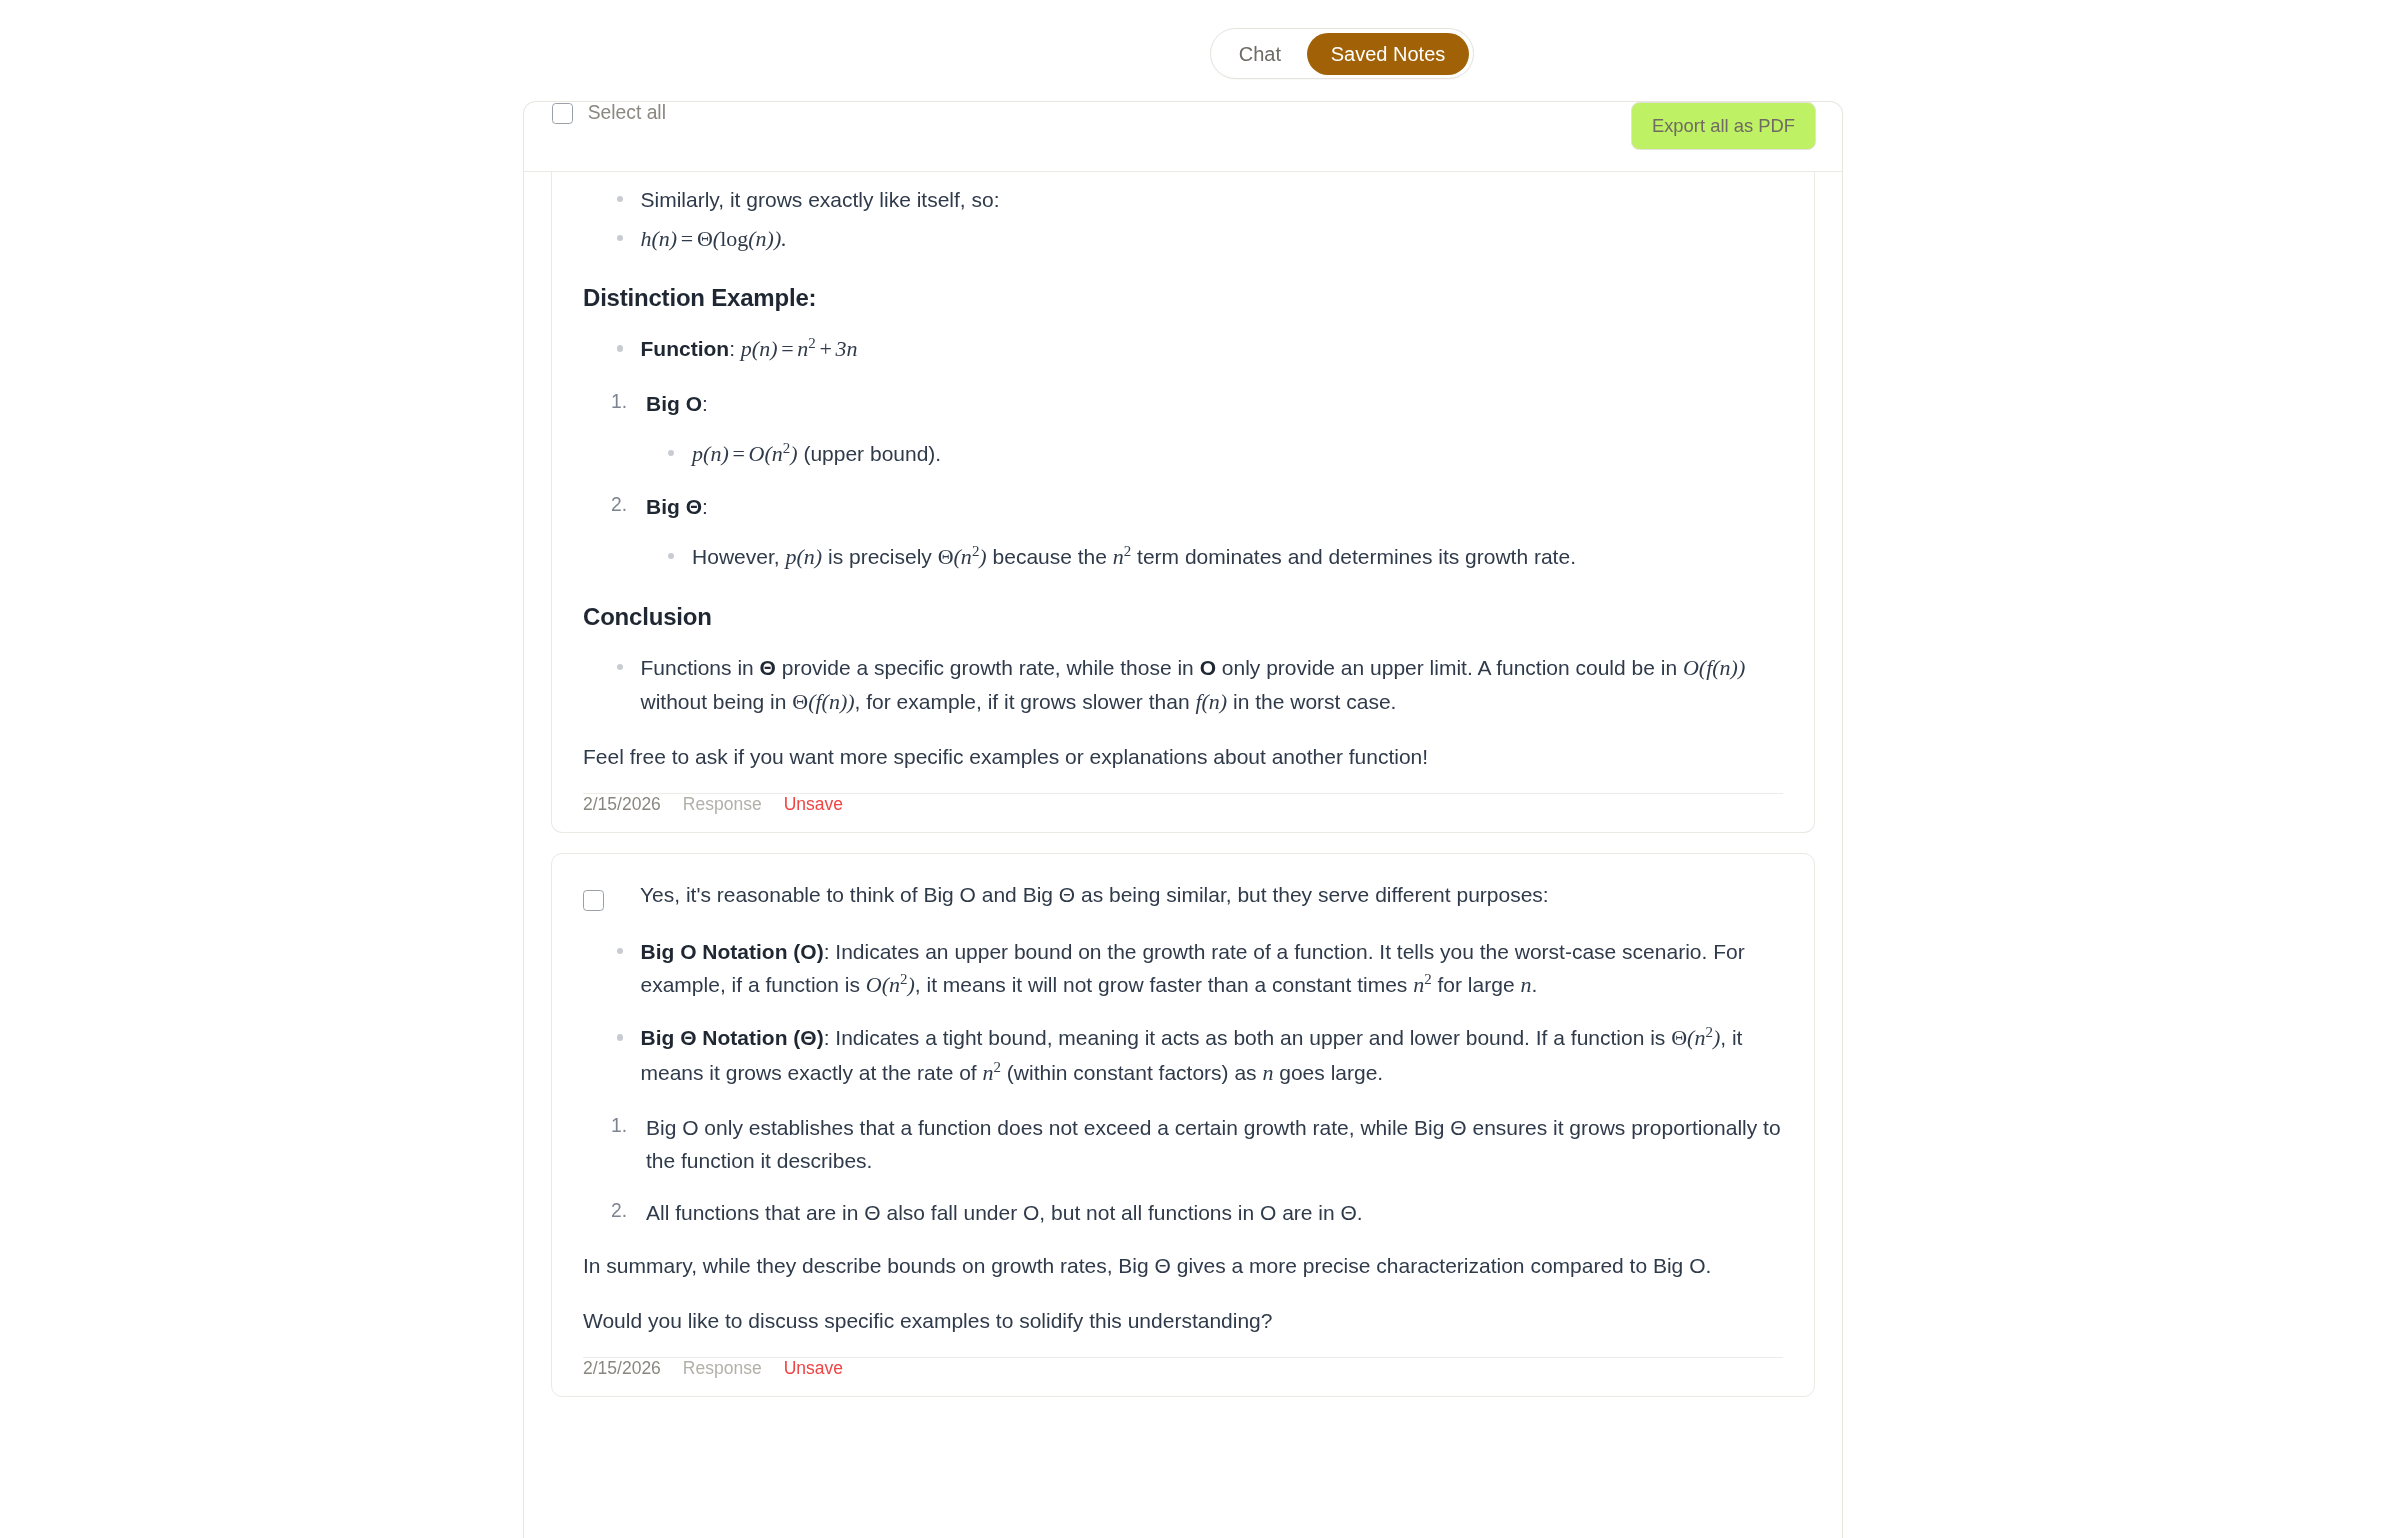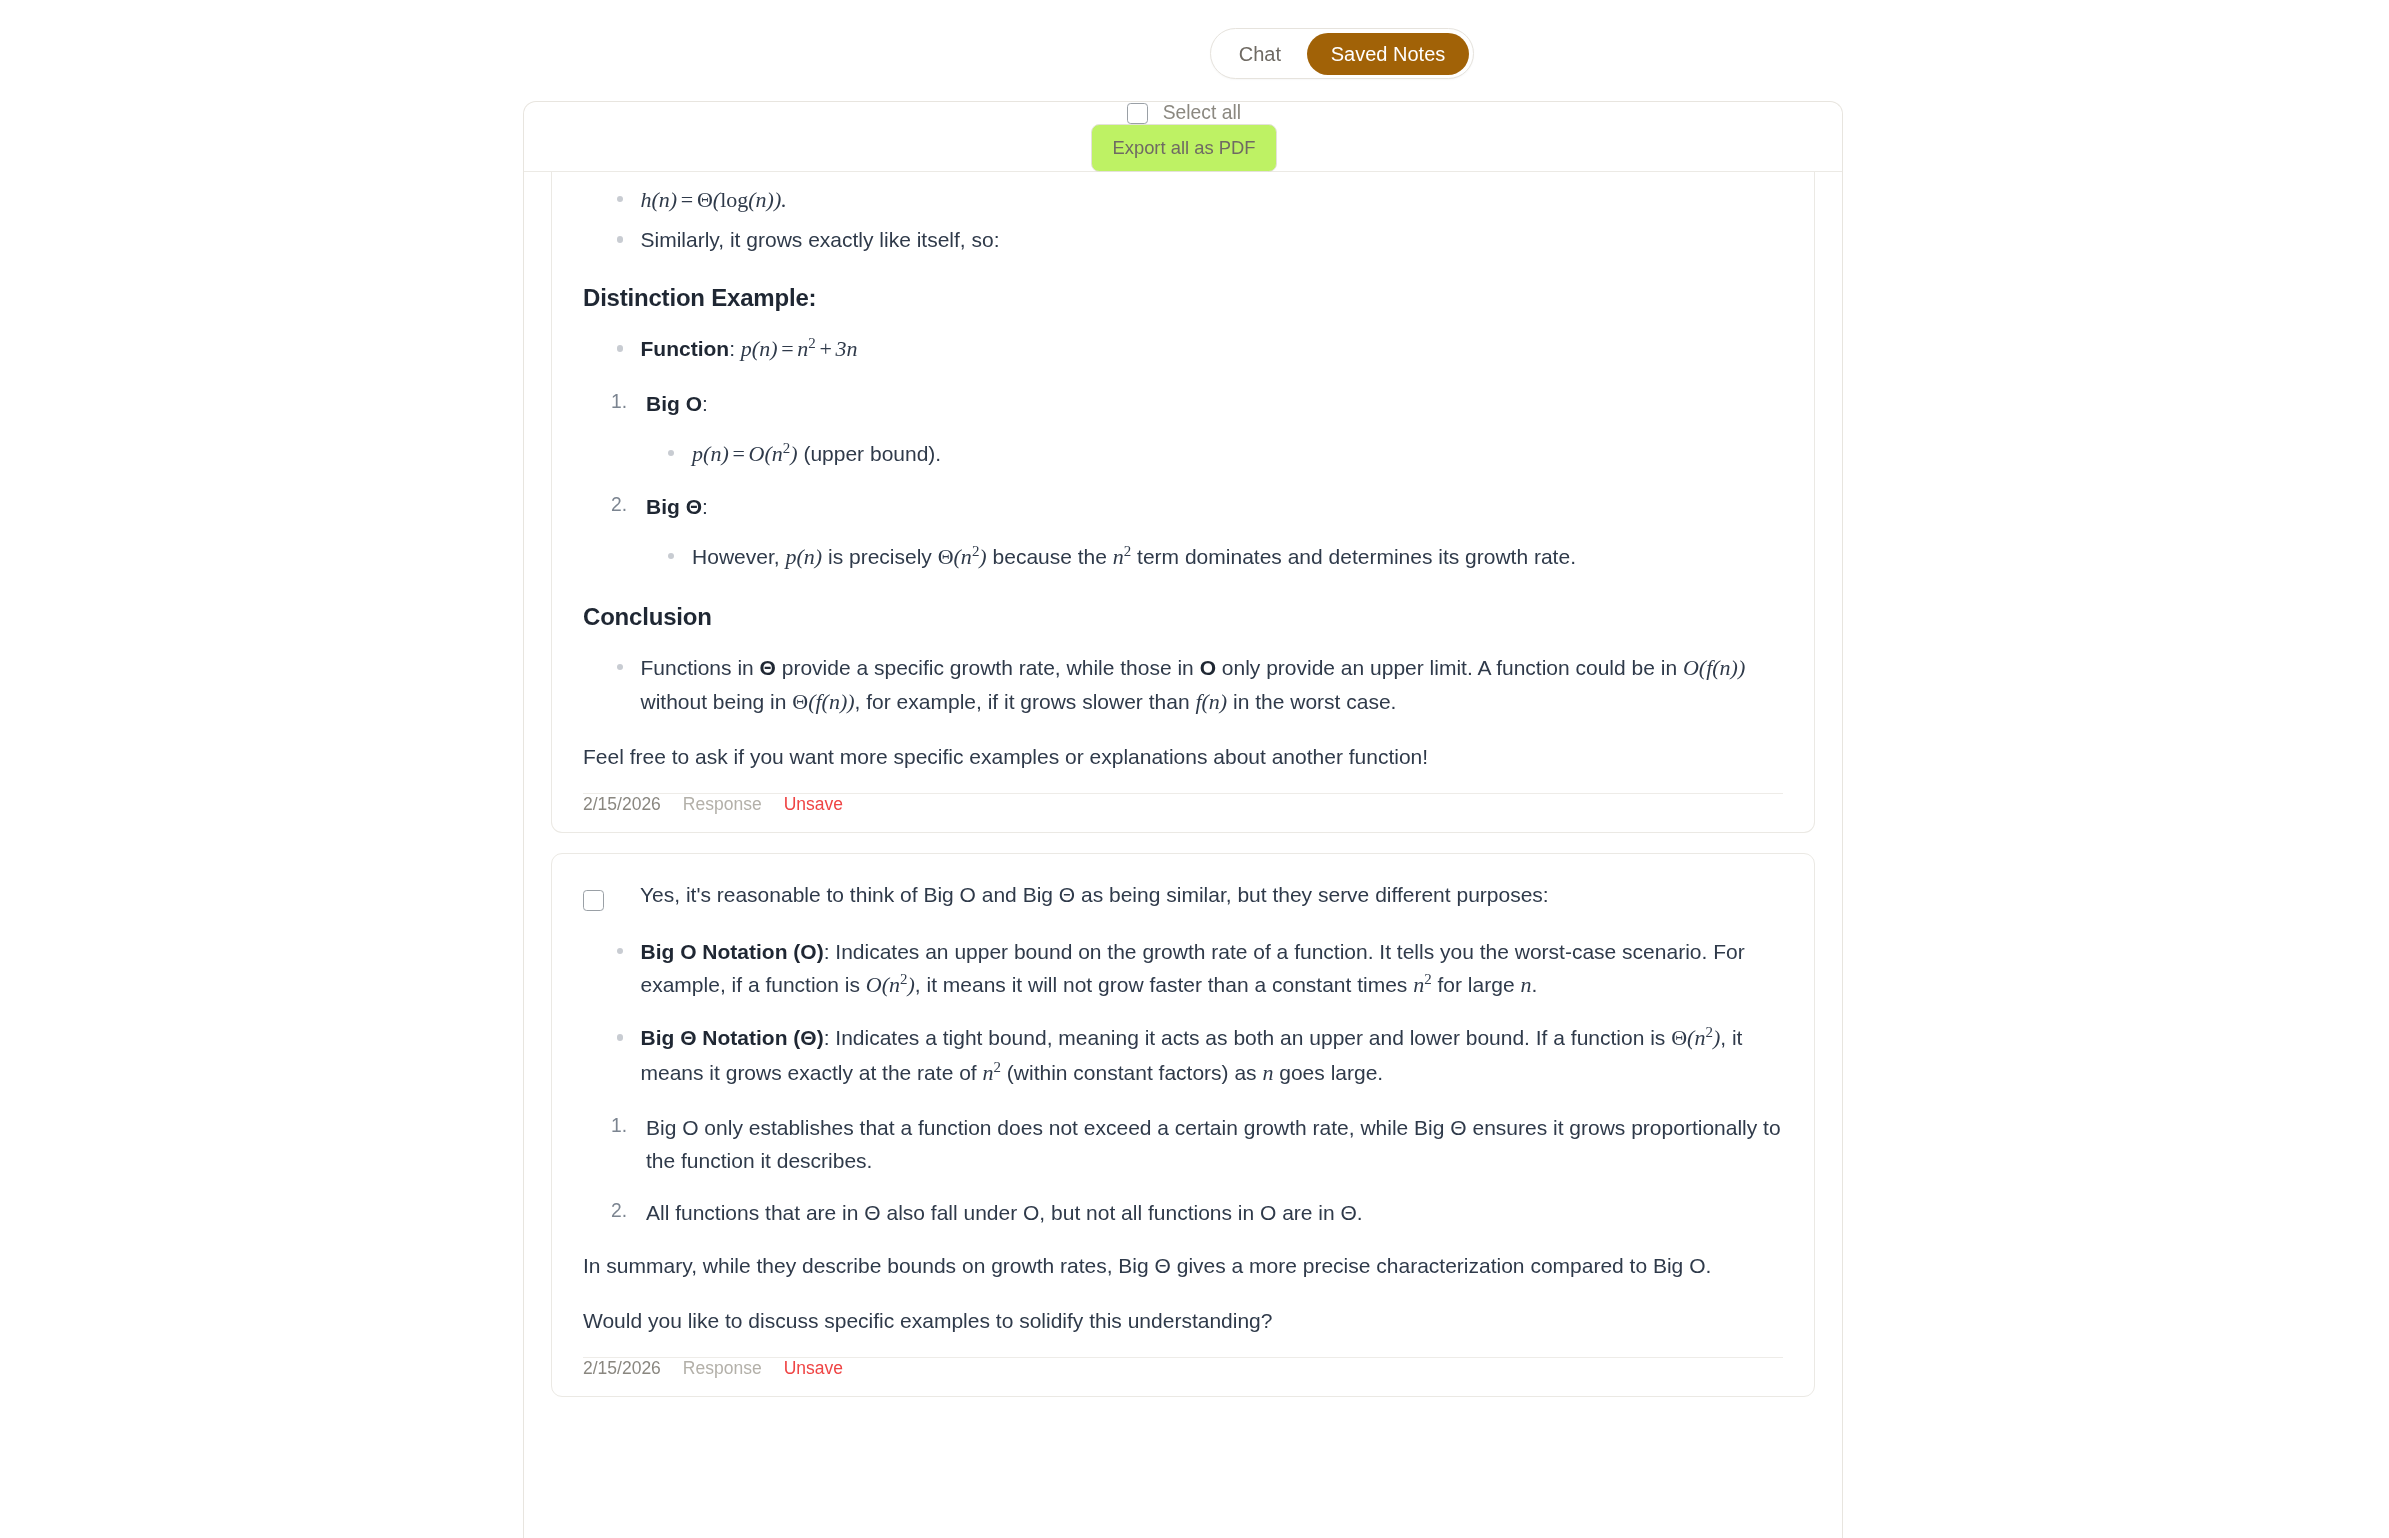--- a/index.html
+++ b/index.html
@@ -57,25 +57,24 @@
     width: 1320px;
     height: 1473px;
     background: #ffffff;
     border: 0.9px solid #e8e5df;
     border-radius: 13px;
     border-bottom: none;
     overflow: hidden;
   }
   .panel-toolbar {
     height: 70px;
-    display: flex; align-items: center;
+    display: flex; align-items: flex-start;
     justify-content: space-between;
     padding: 0 26px 0 28px;
     border-bottom: 0.9px solid #eceae5;
-    flex-direction: column;
   }
   .select-all {
     display: flex; align-items: center; gap: 14.7px;
     cursor: pointer;
   }
   .cbox {
     width: 21px; height: 21px;
     border: 1.5px solid #9aa0a6;
     border-radius: 3.7px;
     background: #fff;
@@ -264,22 +263,22 @@
       </div>
       <button class="export-btn">Export all as PDF</button>
     </div>
 
     <div class="notes-list">
 
       <div class="note-card first">
         <div class="note-body">
 
           <ul class="bullets tight">
+            <li>Similarly, it grows exactly like itself, so:</li>
             <li><span class="math">h(n)<span class="op">=</span><span class="up">Θ</span>(<span class="up">log</span>(n)).</span></li>
-            <li>Similarly, it grows exactly like itself, so:</li>
           </ul>
 
           <h3 class="sec-head">Distinction Example:</h3>
 
           <ul class="bullets">
             <li><b>Function</b>: <span class="math">p(n)<span class="op">=</span>n<sup>2</sup><span class="op">+</span>3n</span></li>
           </ul>
 
           <ol class="numbers">
             <li>

